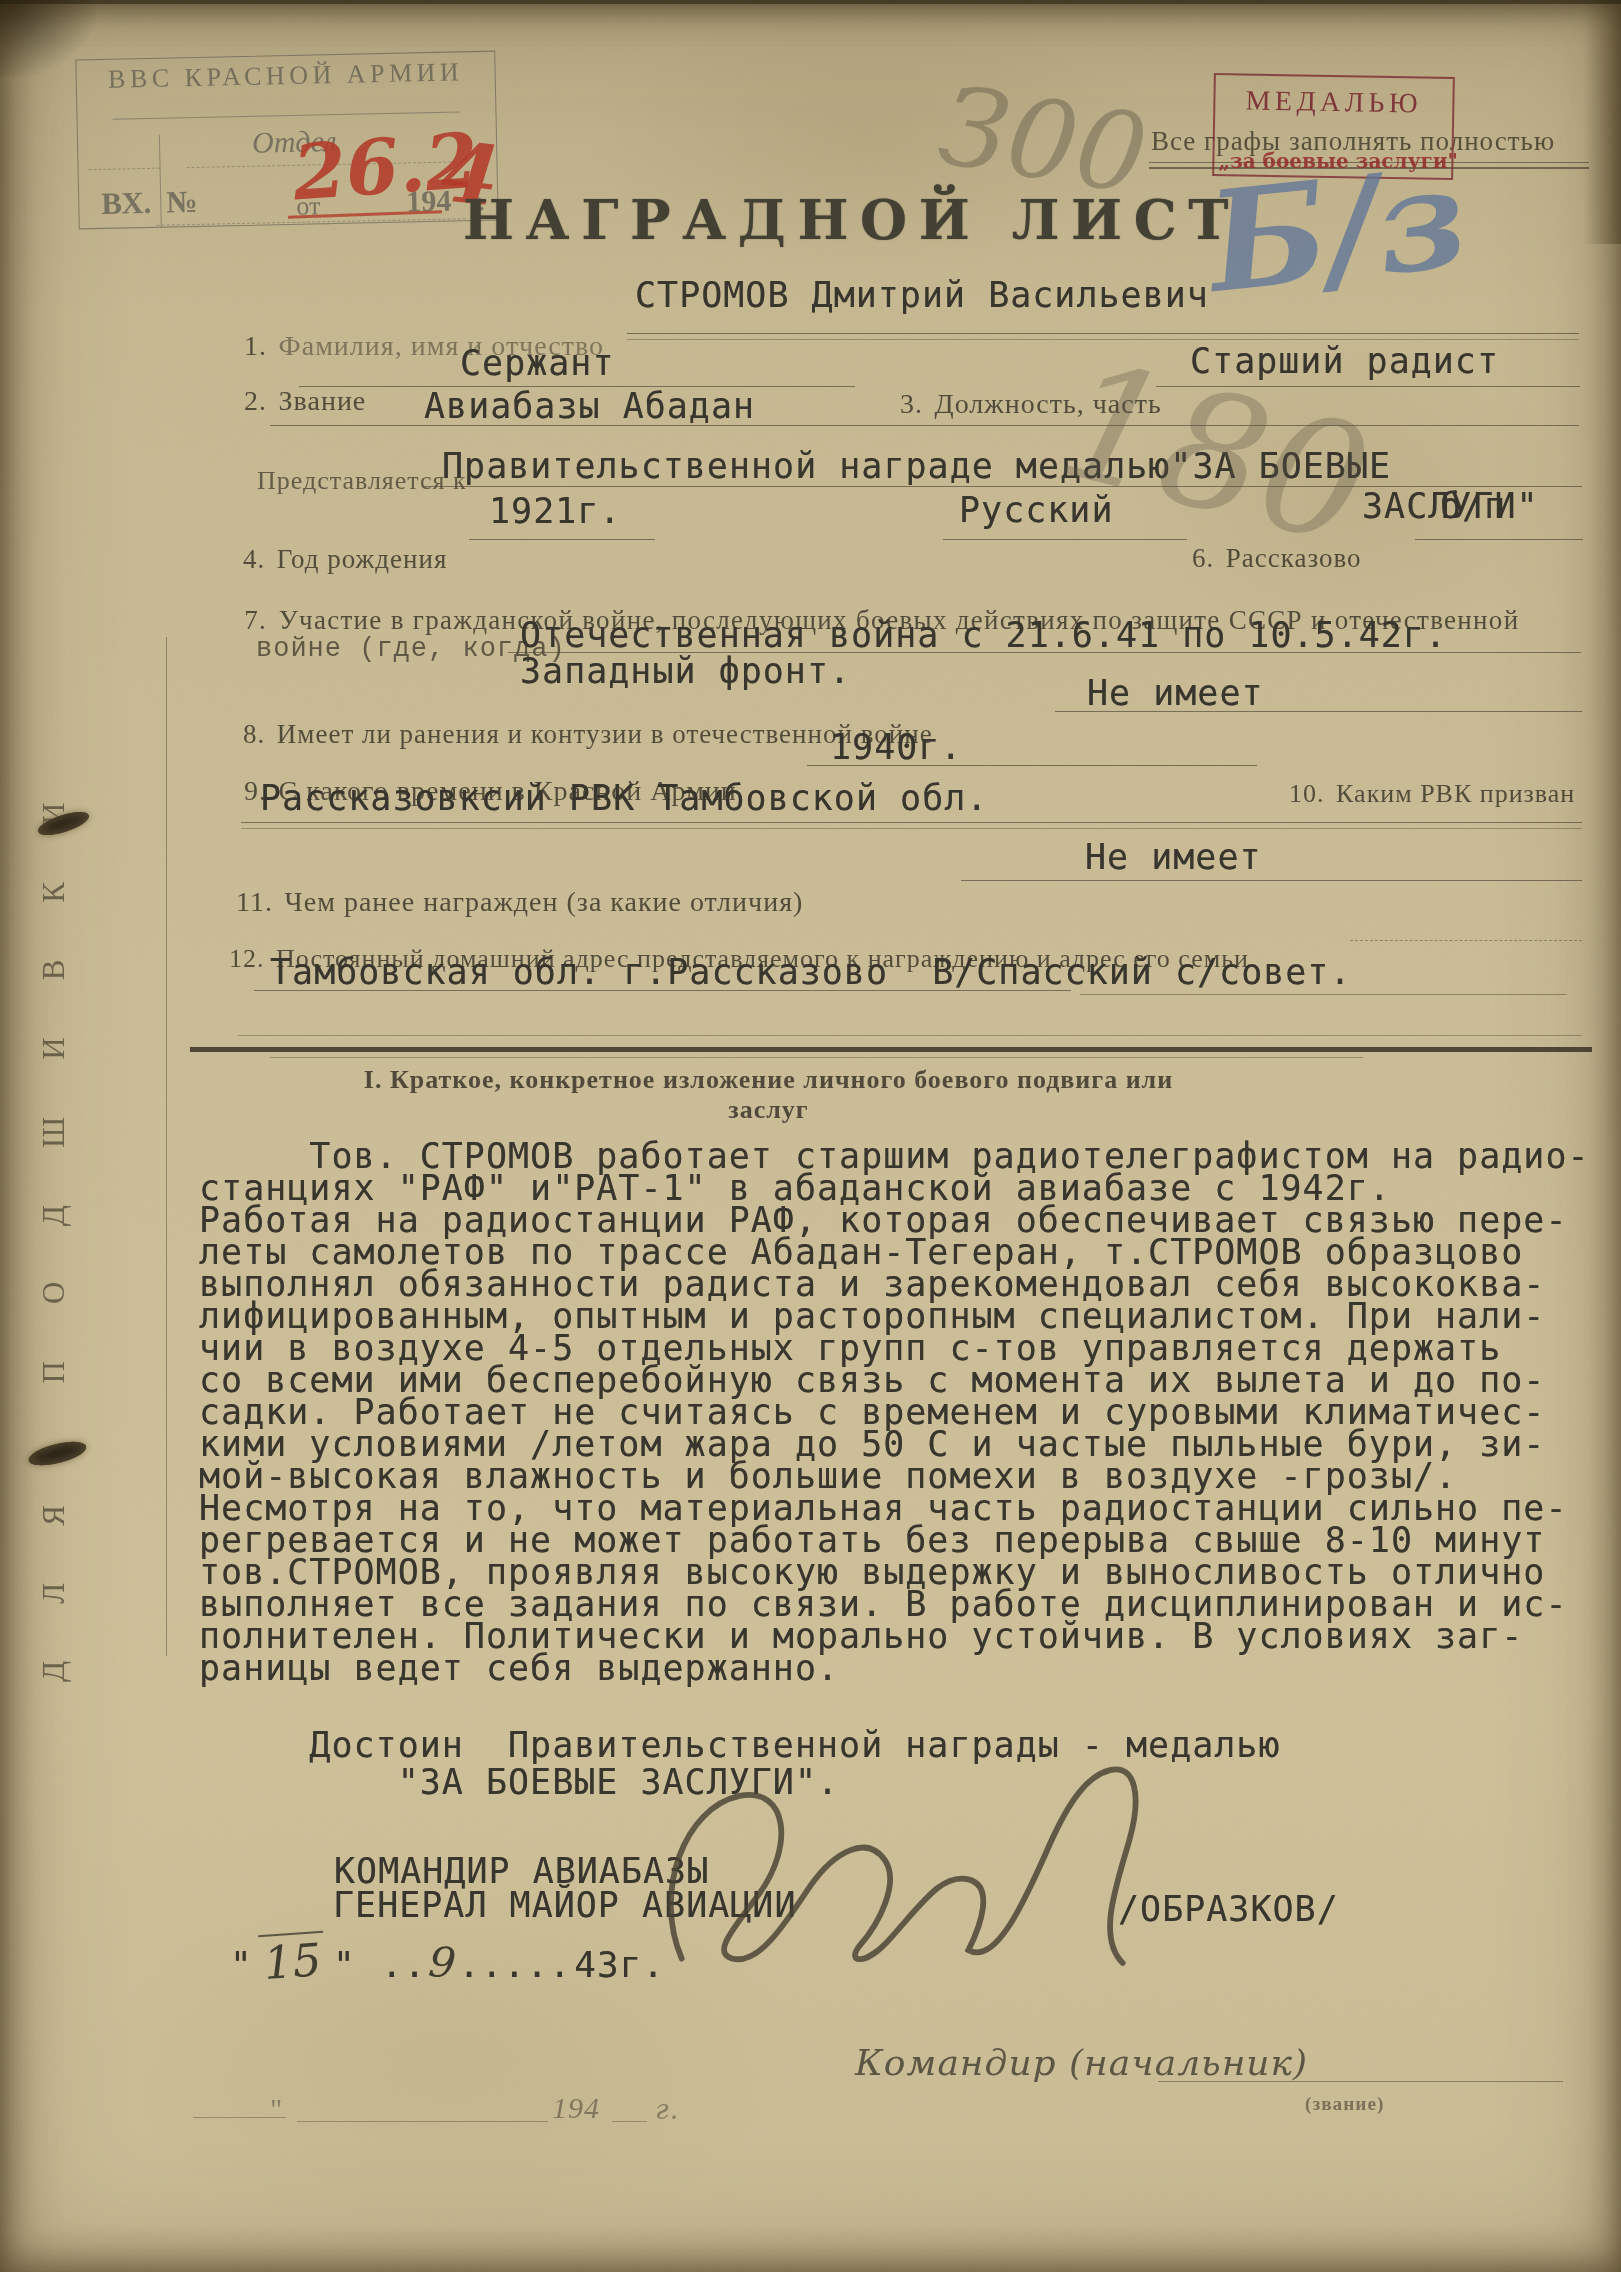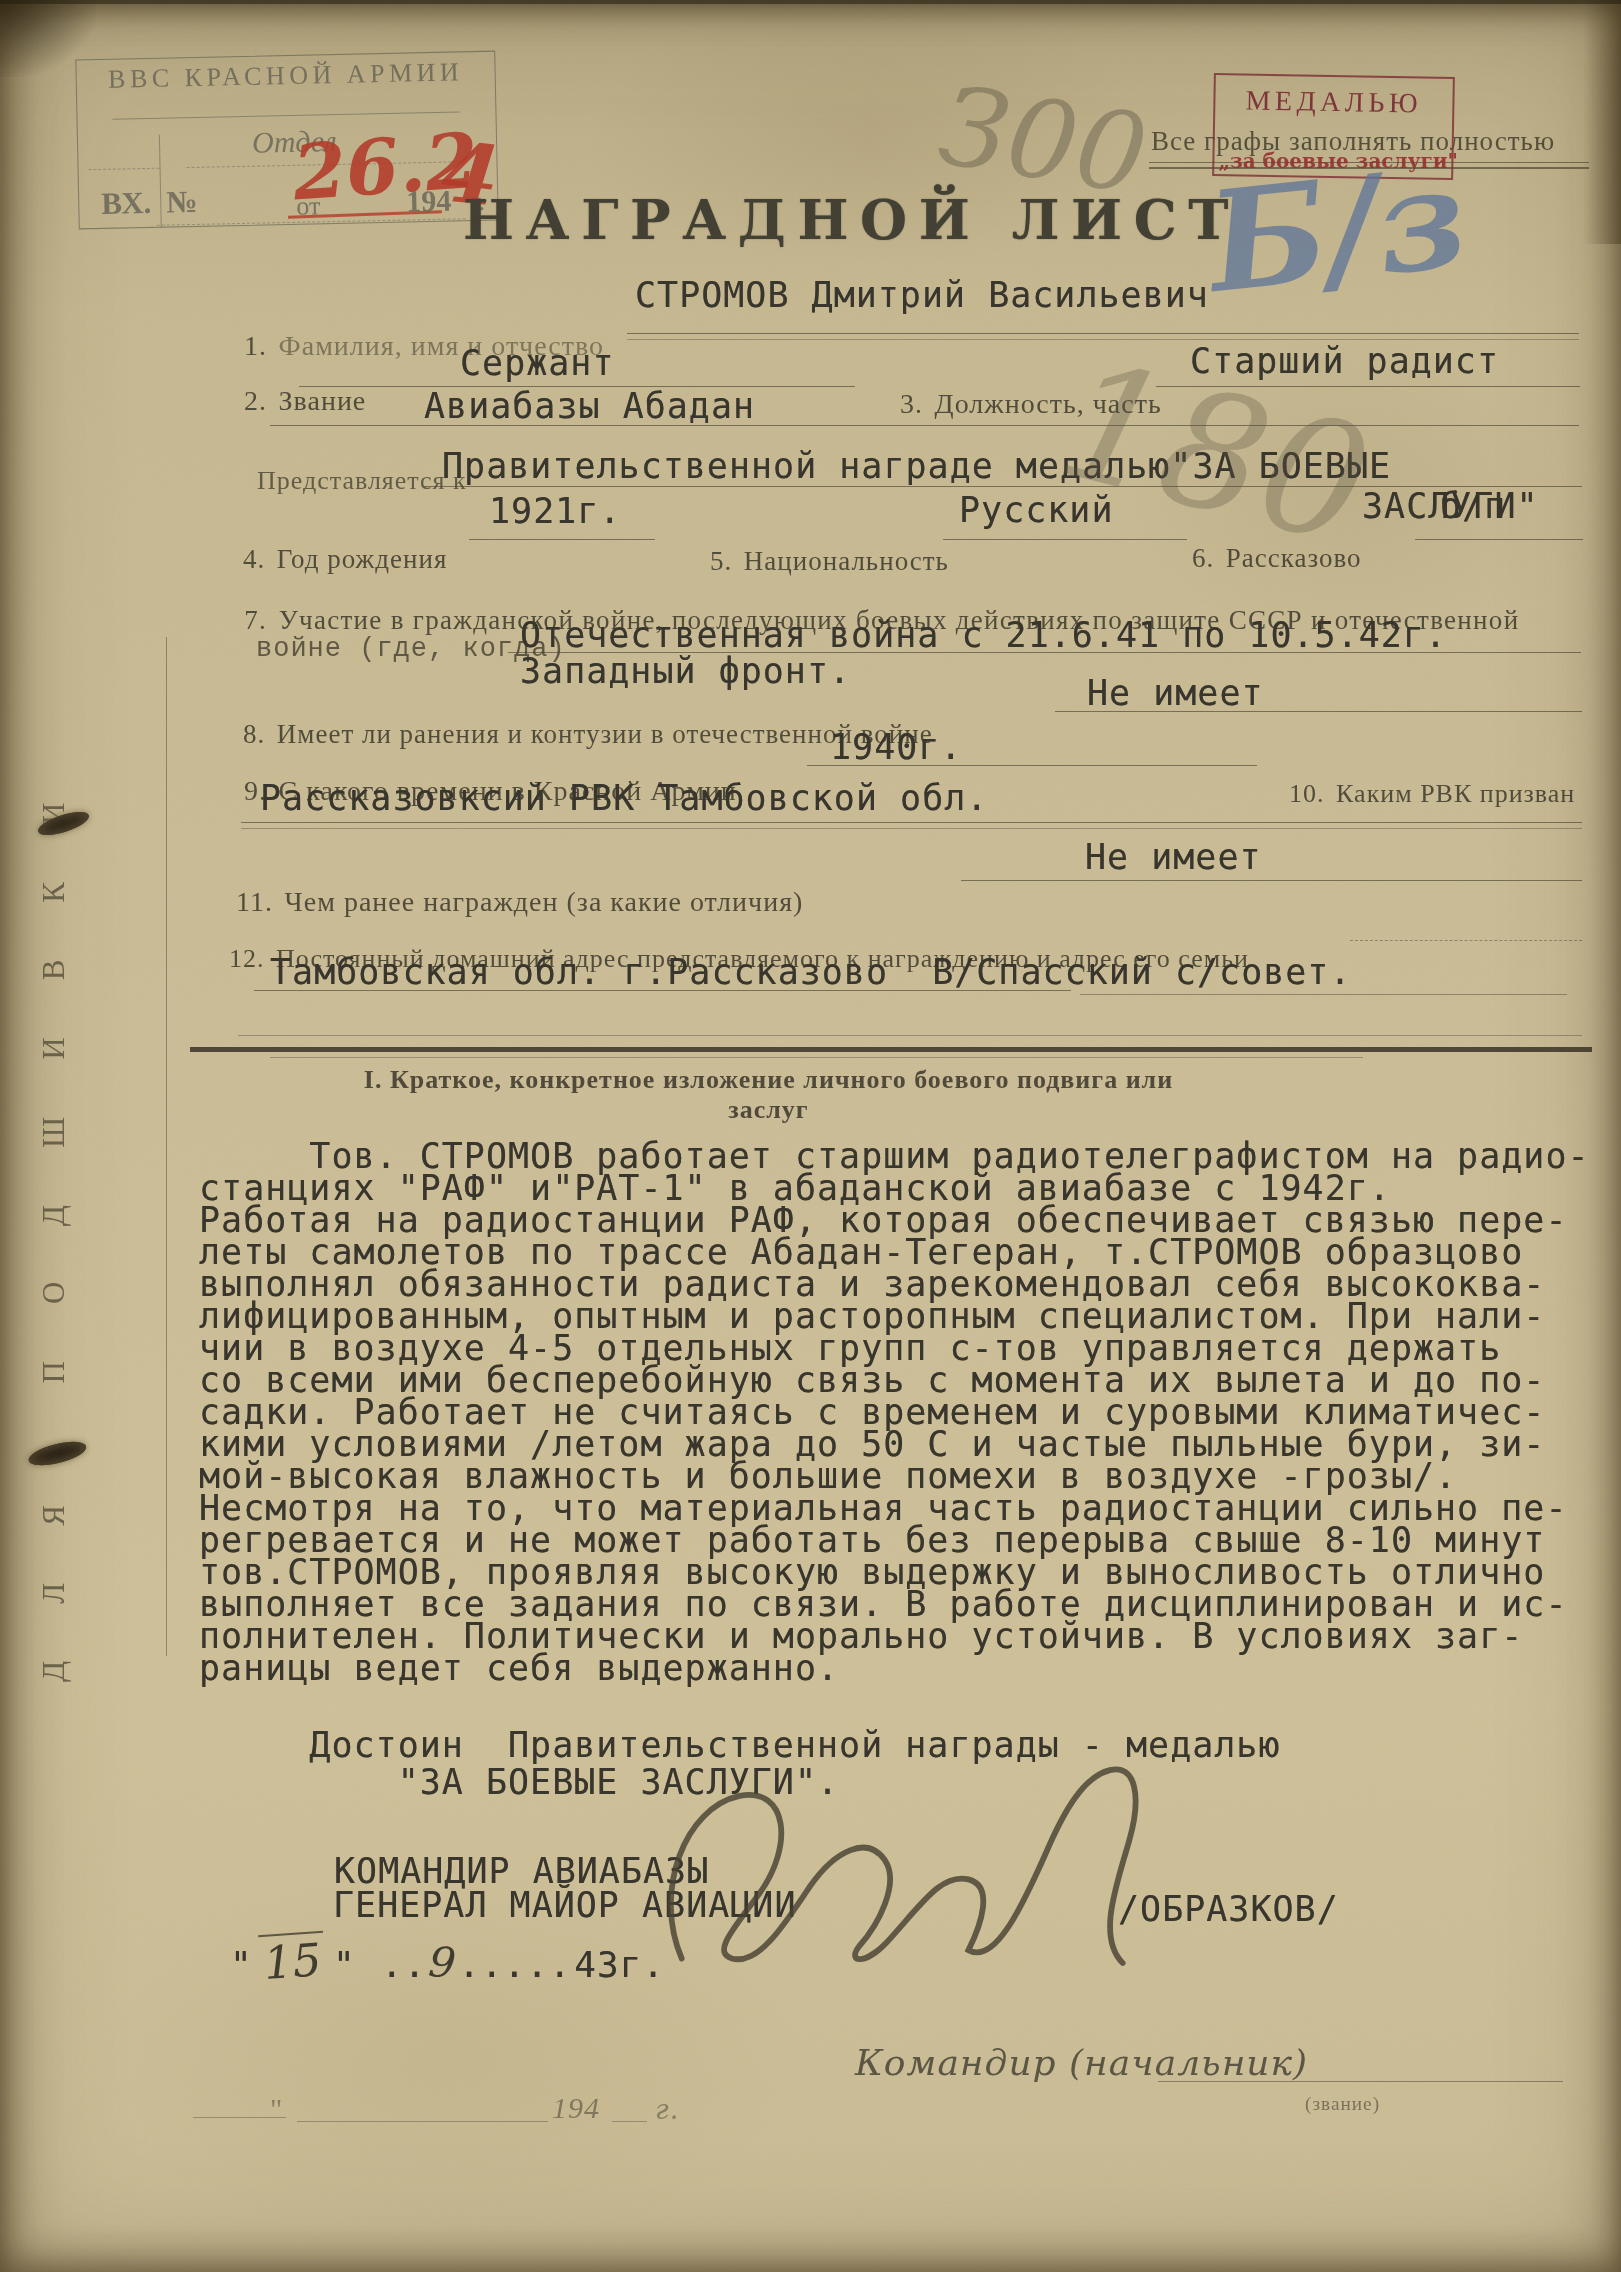--- a/index.html
+++ b/index.html
@@ -120,23 +120,20 @@
   <div class="ln" style="left:424px;top:486px;width:1158px;"></div>
   <div class="tw" style="left:1362px;top:490px;">ЗАСЛУГИ"</div>
 
   <div class="pencil" style="left:1061px;top:360px;font-size:161px;transform:rotate(14deg);opacity:.5;">180</div>
 
   <div class="lbl" style="left:212px;top:514px;font-size:27px;">
     <span class="num">4.</span><span>Год рождения</span>
   </div>
   <div class="tw" style="left:489px;top:495px;">1921г.</div>
   <div class="ln" style="left:469px;top:539px;width:186px;"></div>
-  <div class="lbl" style="left:679px;top:516px;font-size:27px;">
-    <span class="num">5.</span><span>Национальность</span>
-  </div>
   <div class="tw" style="left:959px;top:494px;">Русский</div>
   <div class="ln" style="left:943px;top:539px;width:244px;"></div>
   <div class="lbl" style="left:1161px;top:513px;font-size:27px;">
     <span class="num">6.</span><span>Рассказово</span>
   </div>
   <div class="tw" style="left:1440px;top:490px;">б/п</div>
   <div class="ln" style="left:1415px;top:539px;width:168px;"></div>
 
   <div class="lbl" style="left:212px;top:575px;font-size:27px;letter-spacing:1.3px;">
     <span class="num">7.</span><span>Участие в гражданской войне, последующих боевых действиях по защите СССР и отечественной</span>
@@ -218,21 +215,21 @@
     <span class="hw" style="font-size:45px;color:#3d392c;border-top:2.6px solid rgba(61,57,44,.8);padding:0 3.9px;margin:0 5.1px;display:inline-block;transform:rotate(-4deg);">15</span>
     <span class="tw" style="position:static;font-size:36px;">"</span>
     <span class="tw" style="position:static;font-size:36px;"> ..</span>
     <span class="hw" style="font-size:42px;color:#3d392c;display:inline-block;transform:rotate(6deg);">9</span>
     <span class="tw" style="position:static;font-size:36px;">.....</span>
     <span class="tw" style="position:static;font-size:36px;">43г.</span>
   </div>
 
   <div class="lbl hw" style="left:855px;top:2048px;font-size:36px;color:rgba(60,56,44,.8);">Командир (начальник)</div>
   <div class="ln" style="left:1158px;top:2081px;width:405px;border-top-color:rgba(66,60,45,.5);"></div>
-  <div class="lbl" style="left:1305px;top:2089px;font-size:19.3px;color:rgba(66,60,45,.6);">(звание)</div>
+  <div class="lbl" style="left:1305px;top:2089px;font-size:19.3px;color:rgba(66,60,45,.6);font-weight:bold;">(звание)</div>
 
   <div class="lbl" style="left:270px;top:2094px;font-size:30px;opacity:.55;">"</div>
   <div class="ln thin" style="left:193px;top:2117px;width:93px;"></div>
   <div class="ln thin" style="left:297px;top:2121px;width:251px;"></div>
   <div class="lbl" style="left:552px;top:2093px;font-size:30px;font-style:italic;opacity:.6;">194</div>
   <div class="ln thin" style="left:612px;top:2121px;width:35px;"></div>
   <div class="lbl hw" style="left:655px;top:2095px;font-size:27px;opacity:.55;">г.</div>
 
   <svg style="position:absolute;inset:0;pointer-events:none;" width="1622" height="2273" viewBox="0 0 2522 3534">
     <filter id="grain">

